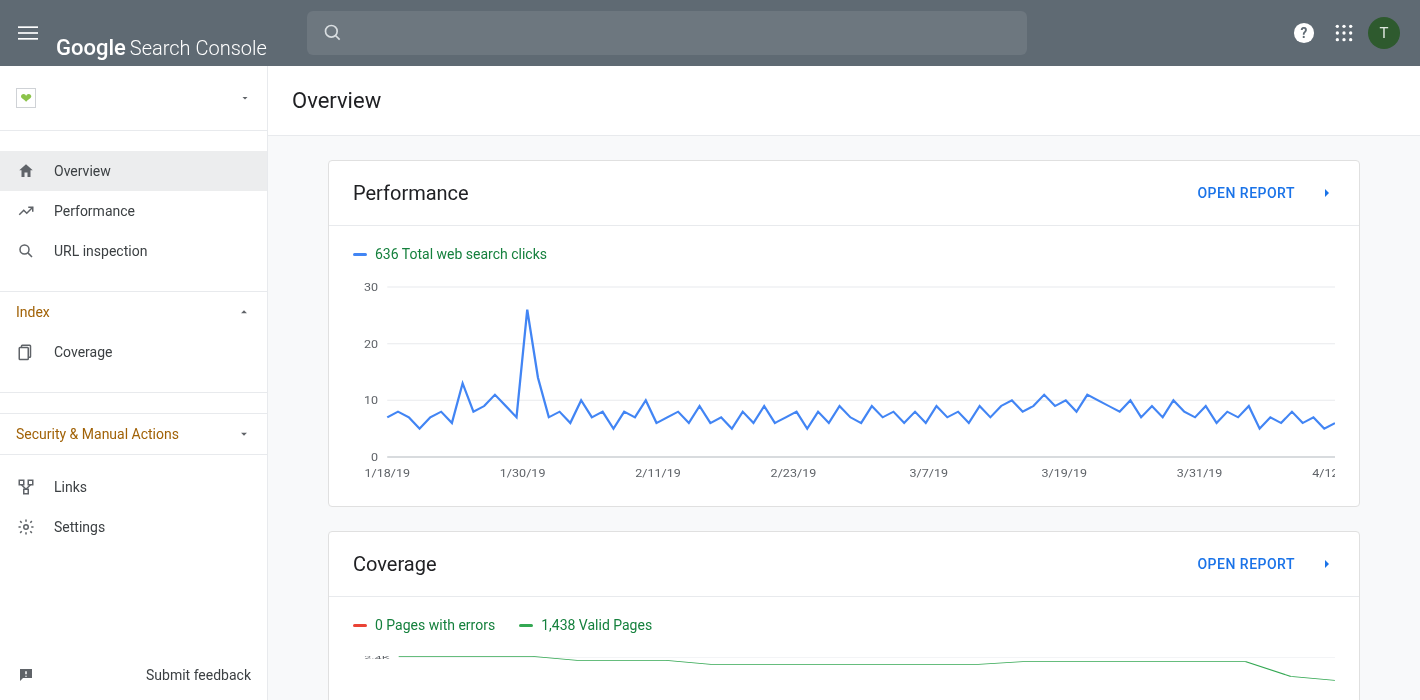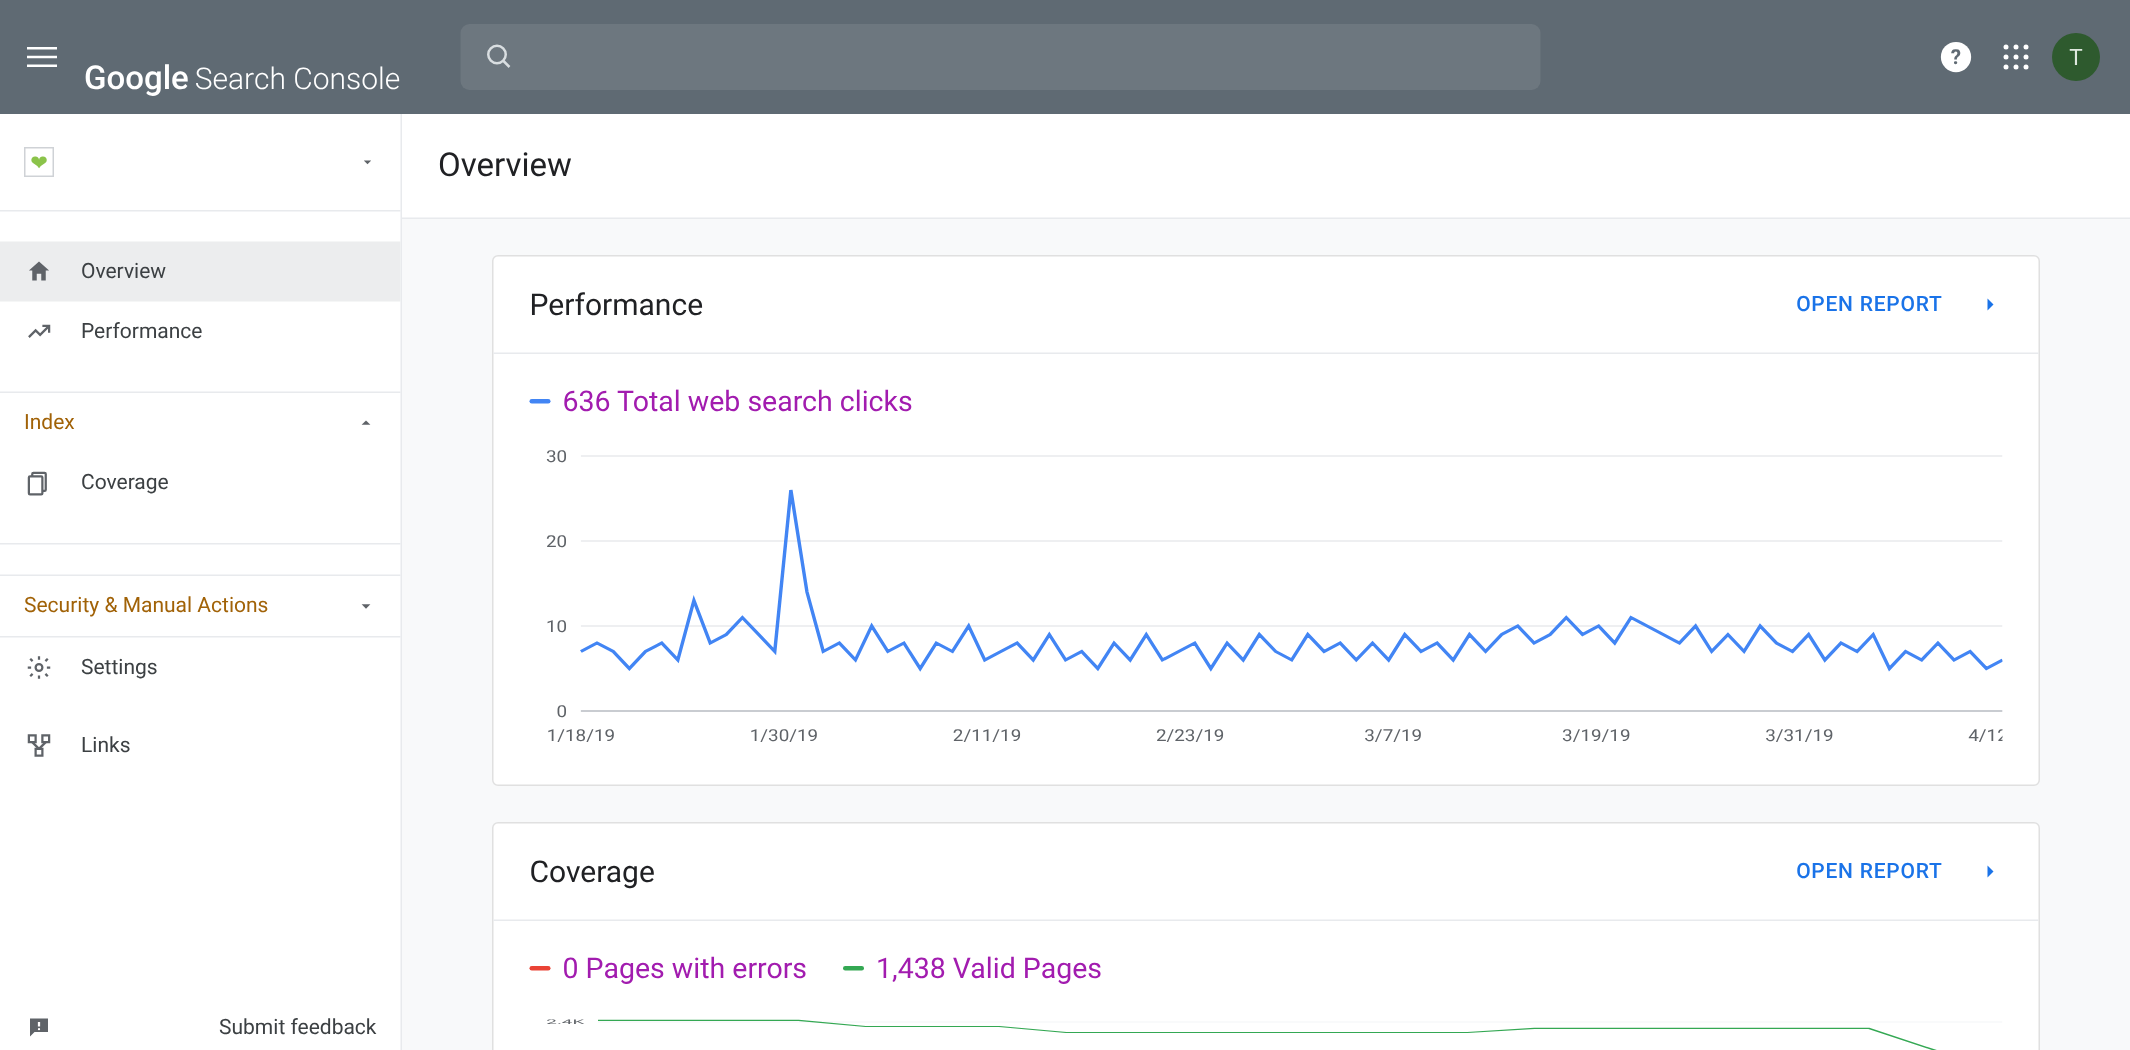--- a/index.html
+++ b/index.html
@@ -1,18 +1,18 @@
 <!DOCTYPE html>
 <html><head>
 <meta charset="utf-8">
 <style>
   * { box-sizing: border-box; margin: 0; padding: 0; }
   html, body { width: 1420px; height: 700px; font-family: Roboto, Arial, sans-serif; background: #fff; overflow: hidden; }
   .header {
-    height: 76px; background: #5f6a73; display: flex; align-items: center; padding: 12px 16px; color: #fff;
+    height: 66px; background: #5f6a73; display: flex; align-items: center; padding: 12px 16px; color: #fff;
   }
   .hamburger { width: 24px; height: 24px; display:flex; align-items:center; justify-content:center; cursor:pointer; margin-right:16px;}
   .logo { display:flex; align-items:baseline; margin-right: 40px; }
   .logo .g { font-size: 22px; }
   .searchbox {
     flex: 0 0 720px; height: 44px; background: #6d777f; border-radius: 6px;
     display:flex; align-items:center; padding: 0 16px; color:#d9dee1;
   }
   .spacer { flex: 1; }
   .header-icon { width: 40px; height:40px; display:flex; align-items:center; justify-content:center; cursor:pointer; }
@@ -28,21 +28,21 @@
   .section-header { height: 40px; display:flex; align-items:center; justify-content:space-between; padding: 0 16px; color:#a16207; cursor:pointer;}
   .section-spacer { height: 20px; }
   .main { flex:1; background:#fff; overflow:auto; }
   .page-title { padding: 22px 24px; font-size: 22px; font-weight: 400; color:#202124; border-bottom: 1px solid #e8eaed;}
   .content { background:#f8f9fa; padding: 24px 60px; min-height: calc(100% - 70px); }
   .card { background:#fff; border: 1px solid #e0e0e0; border-radius: 4px; margin-bottom: 24px; }
   .card-header { display:flex; justify-content:space-between; align-items:center; padding: 20px 24px; border-bottom: 1px solid #e8eaed;}
   .card-title { font-size: 20px; color:#202124; font-weight:400;}
   .open-report { color:#1a73e8; font-size: 14px; font-weight:500; letter-spacing: 0.5px; display:flex; align-items:center; gap: 24px; cursor:pointer;}
   .card-body { padding: 20px 24px 24px 24px; }
-  .legend { font-size: 19px; color:#a21caf; margin-bottom: 20px; display:flex; align-items:flex-end; gap: 24px;}
+  .legend { font-size: 14px; color:#15803d; margin-bottom: 20px; display:flex; align-items:flex-end; gap: 24px;}
   .legend-item { display:flex; align-items:center; gap:8px;}
   .swatch { width:14px; height:3px; border-radius:2px; display:inline-block;}
   .chart-wrap { position:relative; height: 200px; }
   .chart-wrap svg { width: 100%; height: 100%; }
   svg .grid { stroke:#e8eaed; stroke-width:1;}
   svg .axis { stroke:#bdc1c6; stroke-width:1;}
   svg .series1 { fill:none; stroke:#4285f4; stroke-width:2;}
   svg .series-cov-valid { fill:none; stroke:#34a853; stroke-width:2;}
   svg .series-cov-err { fill:none; stroke:#ea4335; stroke-width:2;}
 </style>
@@ -113,20 +113,29 @@
     </div>
     <div class="nav-item">
       <span class="nav-icon">
           <svg width="18" height="18" viewBox="0 0 24 24" fill="none" stroke="#5f6368" stroke-width="2">
             <polyline points="3,17 9,11 13,15 21,7"></polyline>
             <polyline points="15,7 21,7 21,13"></polyline>
           </svg>
         </span>
       <span>Performance</span>
     </div>
+    <div class="nav-item">
+      <span class="nav-icon">
+          <svg width="18" height="18" viewBox="0 0 24 24" fill="none" stroke="#5f6368" stroke-width="2">
+            <circle cx="10" cy="10" r="6"></circle>
+            <line x1="20" y1="20" x2="14.5" y2="14.5"></line>
+          </svg>
+        </span>
+      <span>URL inspection</span>
+    </div>
 
     <div class="section-spacer"></div>
     <div class="divider"></div>
     <div class="section-header">
       <span>Index</span>
       <svg width="14" height="14" viewBox="0 0 24 24" fill="#5f6368">
           <path d="M7 14l5-5 5 5z"></path>
         </svg>
     </div>
     <div class="nav-item">
@@ -145,40 +154,40 @@
     <div class="section-spacer"></div>
     <div class="divider"></div>
     <div class="section-header">
       <span>Security &amp; Manual Actions</span>
       <svg width="14" height="14" viewBox="0 0 24 24" fill="#5f6368">
           <path d="M7 10l5 5 5-5z"></path>
         </svg>
     </div>
     <div class="divider"></div>
 
-    <div class="nav-item">
-      <span class="nav-icon">
-          <svg width="18" height="18" viewBox="0 0 24 24" fill="none" stroke="#5f6368" stroke-width="2">
-            <circle cx="12" cy="12" r="3"></circle>
-            <path d="M12 2v3M12 19v3M4.2 4.2l2.1 2.1M17.7 17.7l2.1 2.1M2 12h3M19 12h3M4.2 19.8l2.1-2.1M17.7 6.3l2.1-2.1"></path>
-          </svg>
-        </span>
-      <span>Settings</span>
-    </div>
     <div class="nav-item" style="margin-top:12px;">
       <span class="nav-icon">
           <svg width="18" height="18" viewBox="0 0 24 24" fill="none" stroke="#5f6368" stroke-width="2">
             <rect x="3" y="3" width="6" height="6"></rect>
             <rect x="15" y="3" width="6" height="6"></rect>
             <rect x="9" y="15" width="6" height="6"></rect>
             <line x1="6" y1="9" x2="12" y2="15"></line>
             <line x1="18" y1="9" x2="12" y2="15"></line>
           </svg>
         </span>
       <span>Links</span>
+    </div>
+    <div class="nav-item">
+      <span class="nav-icon">
+          <svg width="18" height="18" viewBox="0 0 24 24" fill="none" stroke="#5f6368" stroke-width="2">
+            <circle cx="12" cy="12" r="3"></circle>
+            <path d="M12 2v3M12 19v3M4.2 4.2l2.1 2.1M17.7 17.7l2.1 2.1M2 12h3M19 12h3M4.2 19.8l2.1-2.1M17.7 6.3l2.1-2.1"></path>
+          </svg>
+        </span>
+      <span>Settings</span>
     </div>
 
     <div style="flex:1;"></div>
     <div class="nav-item" style="margin-bottom:12px;justify-content:space-between;">
       <span class="nav-icon">
           <svg width="18" height="18" viewBox="0 0 24 24" fill="#5f6368">
             <path d="M4 4h16v12H8l-4 4z"></path>
             <line x1="12" y1="7" x2="12" y2="11" stroke="#fff" stroke-width="2"></line>
             <circle cx="12" cy="13.5" r="1" fill="#fff"></circle>
           </svg>

